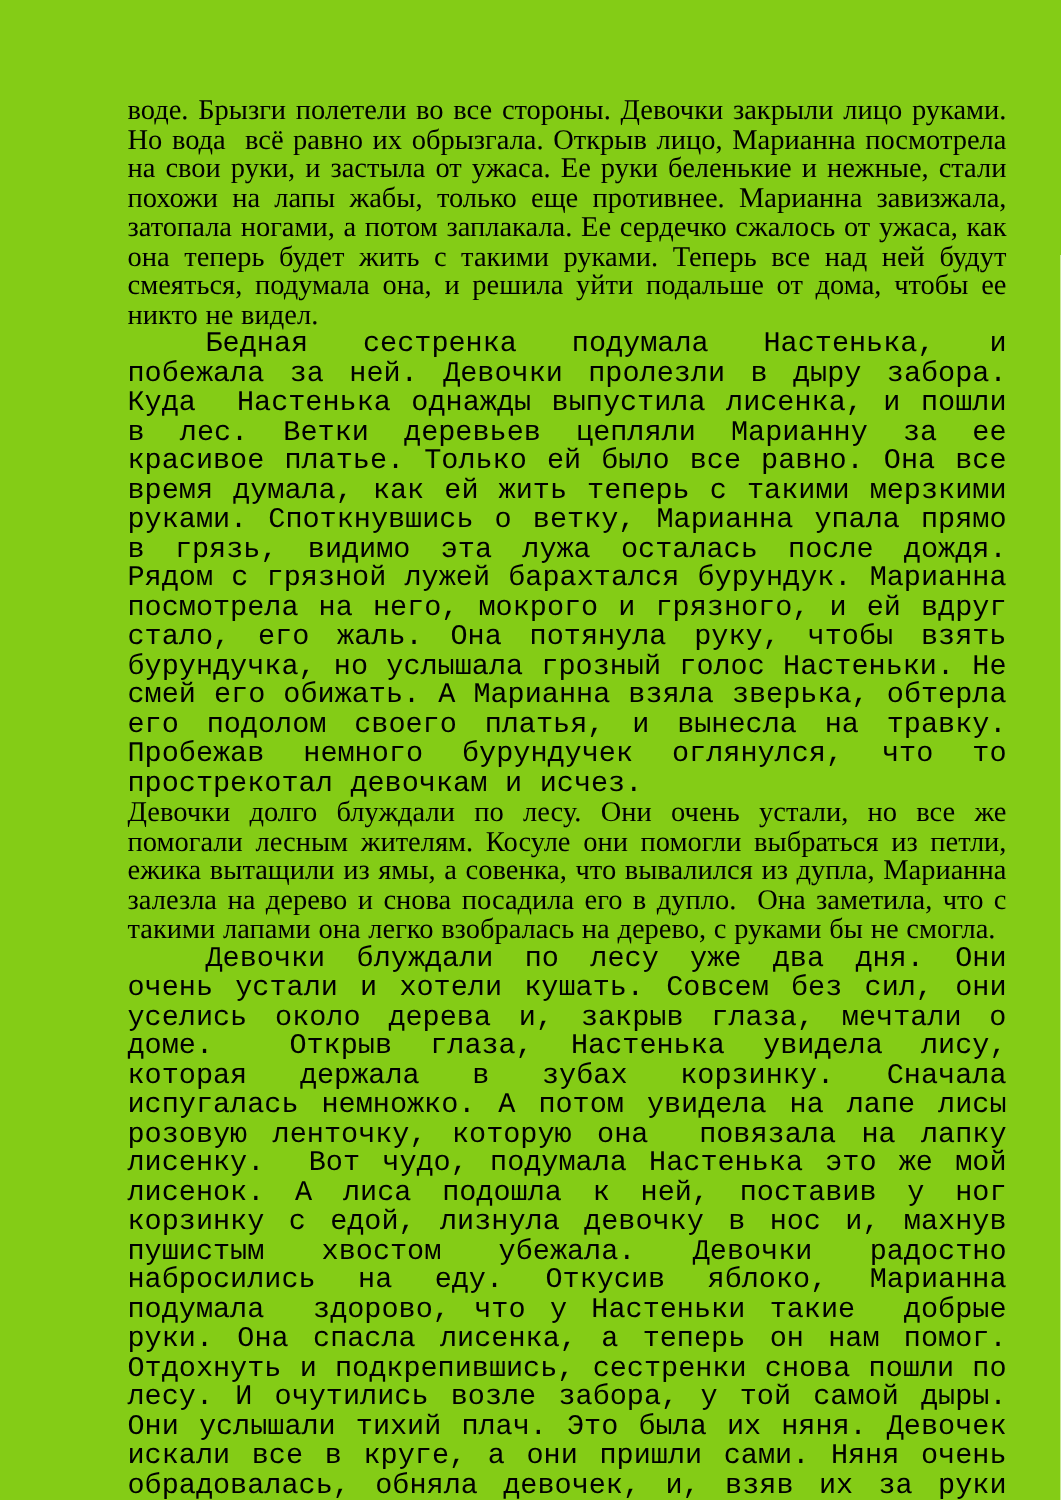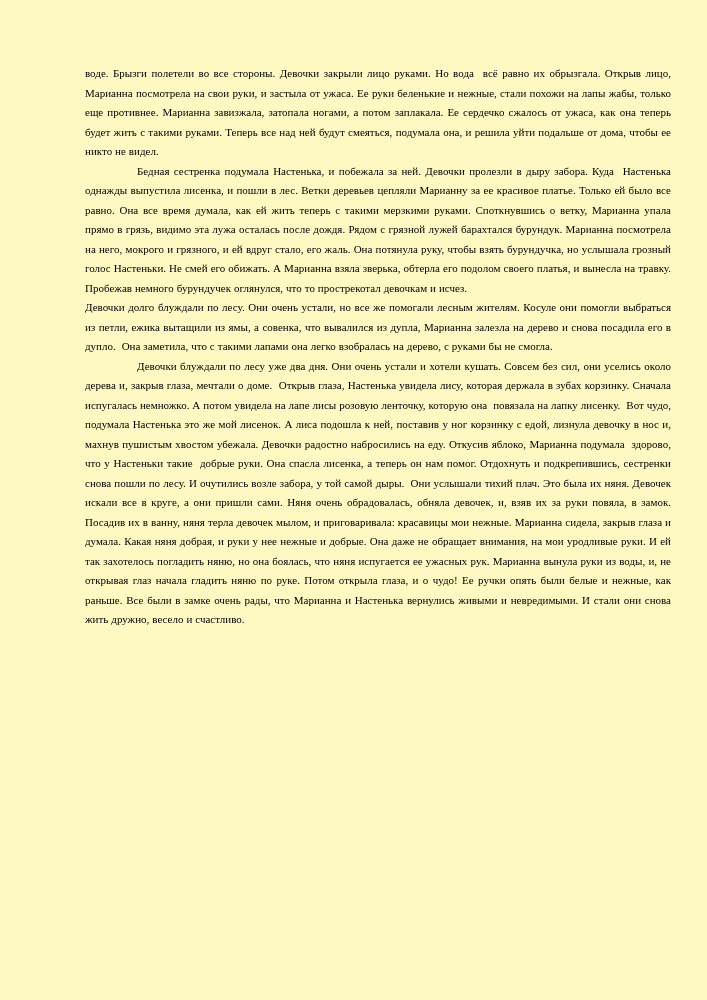--- a/index.html
+++ b/index.html
@@ -5,37 +5,38 @@
   html, body {
     margin: 0;
     padding: 0;
     background: #ffffff;
   }
   .page {
     position: relative;
     width: 707px;
     height: 1000px;
     box-sizing: border-box;
-    background: #fef9c3;
+    background: #84cc16;
     padding: 64px 36px 0 85px;
     overflow: hidden;
     font-family: "Liberation Serif", "DejaVu Serif", serif;
-    font-size: 11px;
+    font-size: 19px;
     line-height: 19.5px;
     color: #000000;
   }
   .para {
     margin: 0;
     text-align: justify;
     white-space: pre-wrap;
     word-spacing: 0.02em;
     hyphens: none;
   }
   .para.indent {
     text-indent: 52px;
+    font-family: Liberation Mono, monospace;
   }
 </style>
 </head>
 <body>
 
 <div class="page">
   <p class="para">воде. Брызги полетели во все стороны. Девочки закрыли лицо руками. Но вода  всё равно их обрызгала. Открыв лицо, Марианна посмотрела на свои руки, и застыла от ужаса. Ее руки беленькие и нежные, стали похожи на лапы жабы, только еще противнее. Марианна завизжала, затопала ногами, а потом заплакала. Ее сердечко сжалось от ужаса, как она теперь будет жить с такими руками. Теперь все над ней будут смеяться, подумала она, и решила уйти подальше от дома, чтобы ее никто не видел.</p>
   <p class="para indent">Бедная сестренка подумала Настенька, и побежала за ней. Девочки пролезли в дыру забора. Куда  Настенька однажды выпустила лисенка, и пошли в лес. Ветки деревьев цепляли Марианну за ее красивое платье. Только ей было все равно. Она все время думала, как ей жить теперь с такими мерзкими руками. Споткнувшись о ветку, Марианна упала прямо в грязь, видимо эта лужа осталась после дождя. Рядом с грязной лужей барахтался бурундук. Марианна посмотрела на него, мокрого и грязного, и ей вдруг стало, его жаль. Она потянула руку, чтобы взять бурундучка, но услышала грозный голос Настеньки. Не смей его обижать. А Марианна взяла зверька, обтерла его подолом своего платья, и вынесла на травку. Пробежав немного бурундучек оглянулся, что то прострекотал девочкам и исчез.</p>
   <p class="para">Девочки долго блуждали по лесу. Они очень устали, но все же помогали лесным жителям. Косуле они помогли выбраться из петли, ежика вытащили из ямы, а совенка, что вывалился из дупла, Марианна залезла на дерево и снова посадила его в дупло.  Она заметила, что с такими лапами она легко взобралась на дерево, с руками бы не смогла.</p>
   <p class="para indent">Девочки блуждали по лесу уже два дня. Они очень устали и хотели кушать. Совсем без сил, они уселись около дерева и, закрыв глаза, мечтали о доме.  Открыв глаза, Настенька увидела лису, которая держала в зубах корзинку. Сначала испугалась немножко. А потом увидела на лапе лисы розовую ленточку, которую она  повязала на лапку лисенку.  Вот чудо, подумала Настенька это же мой лисенок. А лиса подошла к ней, поставив у ног корзинку с едой, лизнула девочку в нос и, махнув пушистым хвостом убежала. Девочки радостно набросились на еду. Откусив яблоко, Марианна подумала  здорово, что у Настеньки такие  добрые руки. Она спасла лисенка, а теперь он нам помог. Отдохнуть и подкрепившись, сестренки снова пошли по лесу. И очутились возле забора, у той самой дыры.  Они услышали тихий плач. Это была их няня. Девочек искали все в круге, а они пришли сами. Няня очень обрадовалась, обняла девочек, и, взяв их за руки повяла, в замок. Посадив их в ванну, няня терла девочек мылом, и приговаривала: красавицы мои нежные. Марианна сидела, закрыв глаза и думала. Какая няня добрая, и руки у нее нежные и добрые. Она даже не обращает внимания, на мои уродливые руки. И ей так захотелось погладить няню, но она боялась, что няня испугается ее ужасных рук. Марианна вынула руки из воды, и, не открывая глаз начала гладить няню по руке. Потом открыла глаза, и о чудо! Ее ручки опять были белые и нежные, как раньше. Все были в замке очень рады, что Марианна и Настенька вернулись живыми и невредимыми. И стали они снова жить дружно, весело и счастливо.</p>

